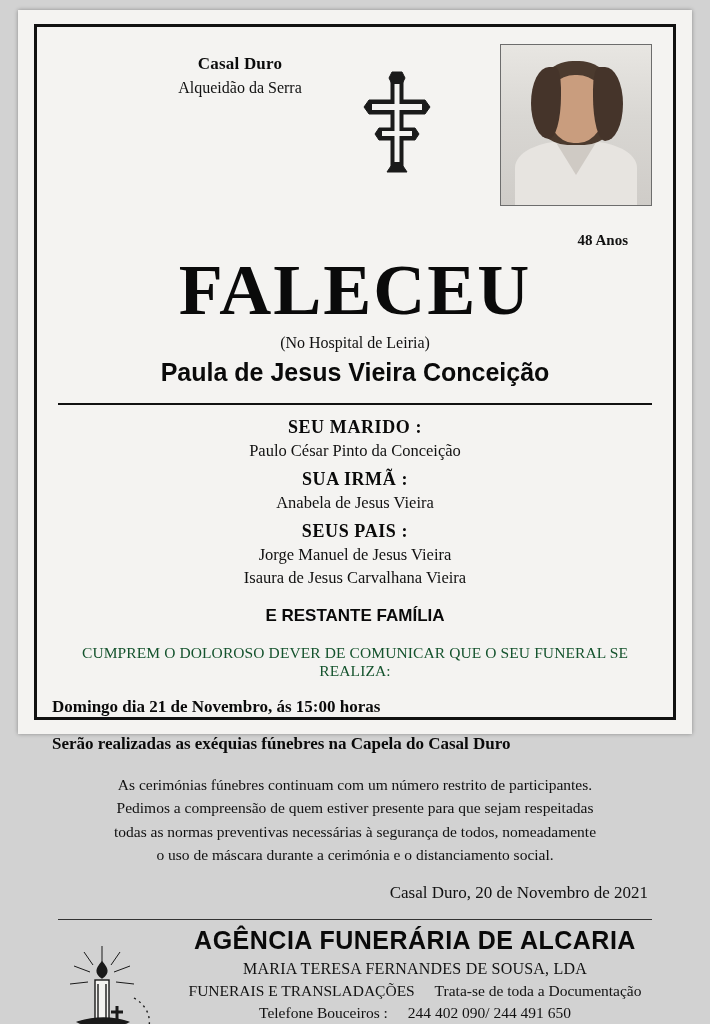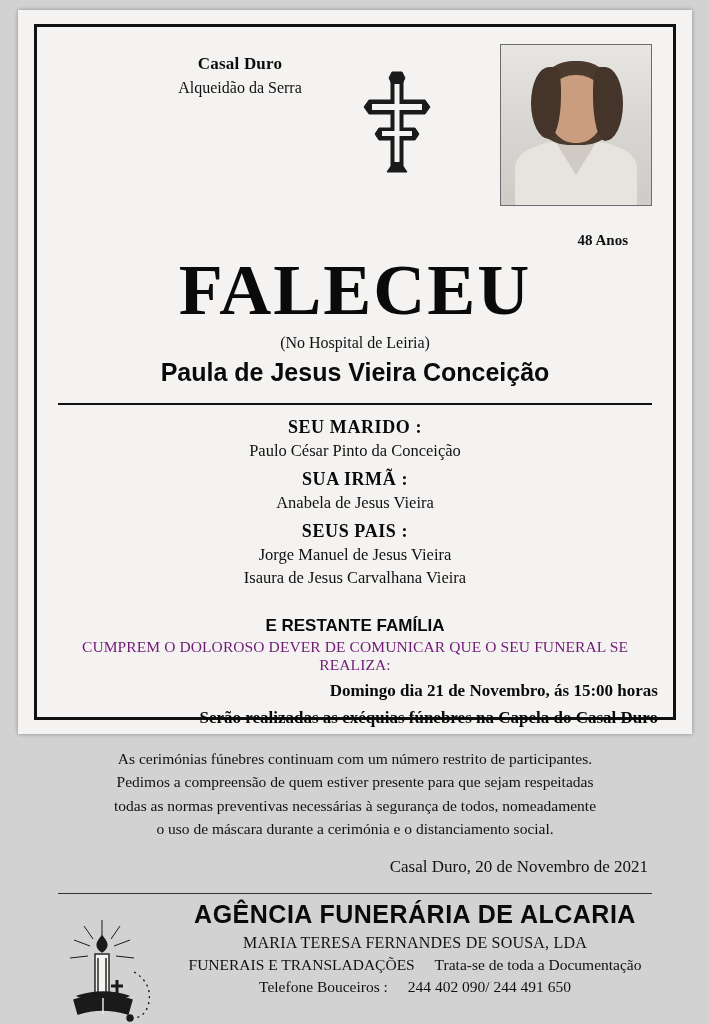--- a/index.html
+++ b/index.html
@@ -203,37 +203,37 @@
   .fam-name {
     font-size: 16.5px;
     margin-top: 3px;
     color: #111;
   }
   .rest-family {
     text-align: center;
     font-family: "Liberation Sans", sans-serif;
     font-size: 17px;
     font-weight: bold;
-    margin-top: 28px;
+    margin-top: 18px;
     color: #0a0a0a;
   }
 
   
   .announce-lead {
     text-align: center;
     font-size: 15.5px;
     letter-spacing: .1px;
-    margin-top: 2px;
-    color: #701a75;
+    margin-top: 18px;
+    color: #14532d;
   }
   .announce-bold {
-    text-align: right;
+    text-align: left;
     font-size: 17px;
     font-weight: bold;
-    margin-top: 7px;
+    margin-top: 17px;
     color: #0a0a0a;
   }
   .notice {
     text-align: center;
     font-size: 15.5px;
     margin-top: 20px;
     line-height: 1.45;
     color: #111;
   }
   .notice div { margin-top: 1px; }

